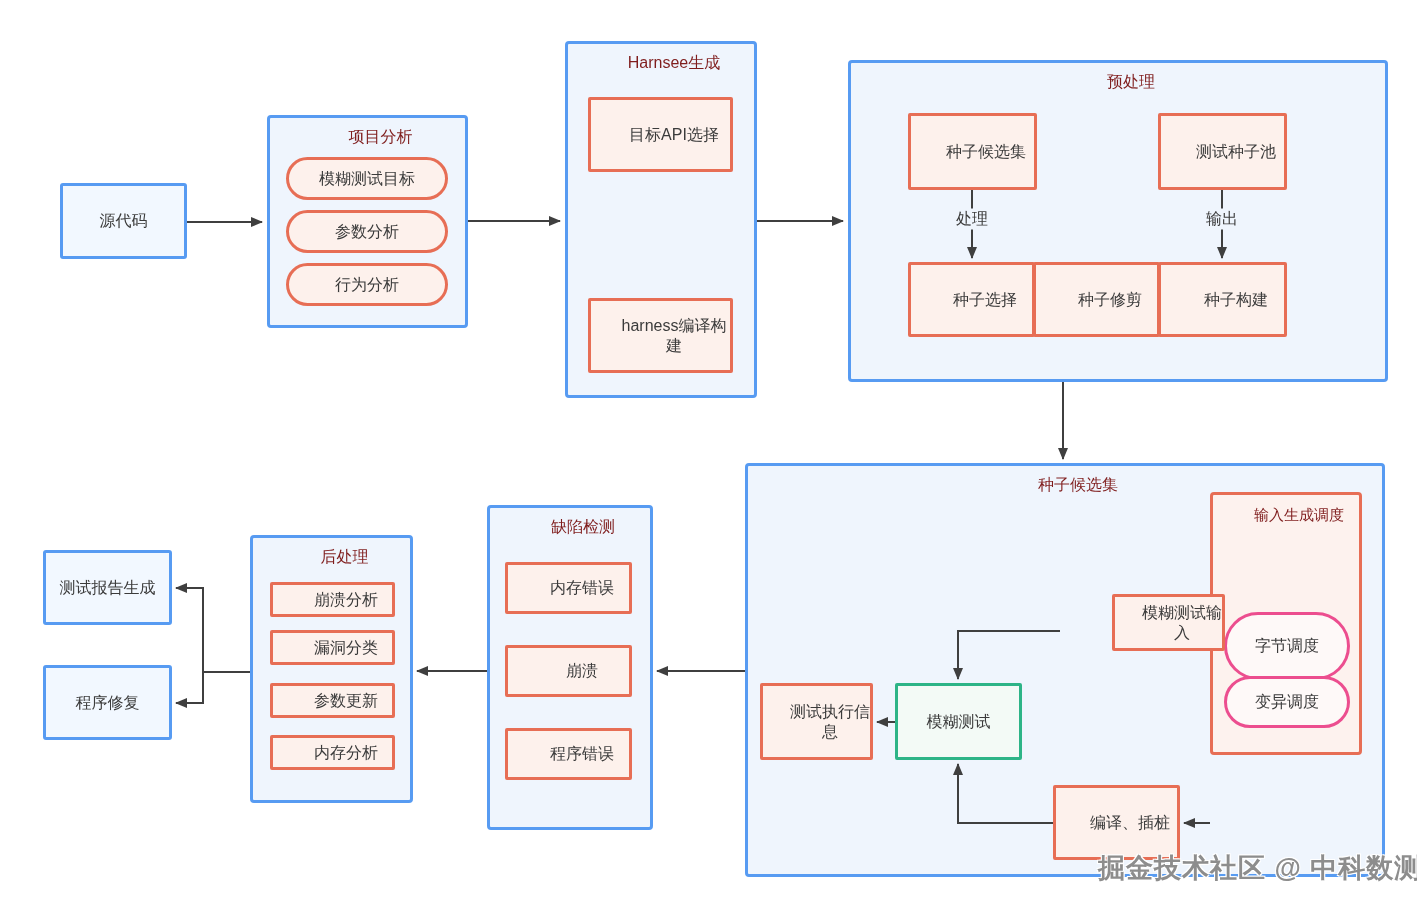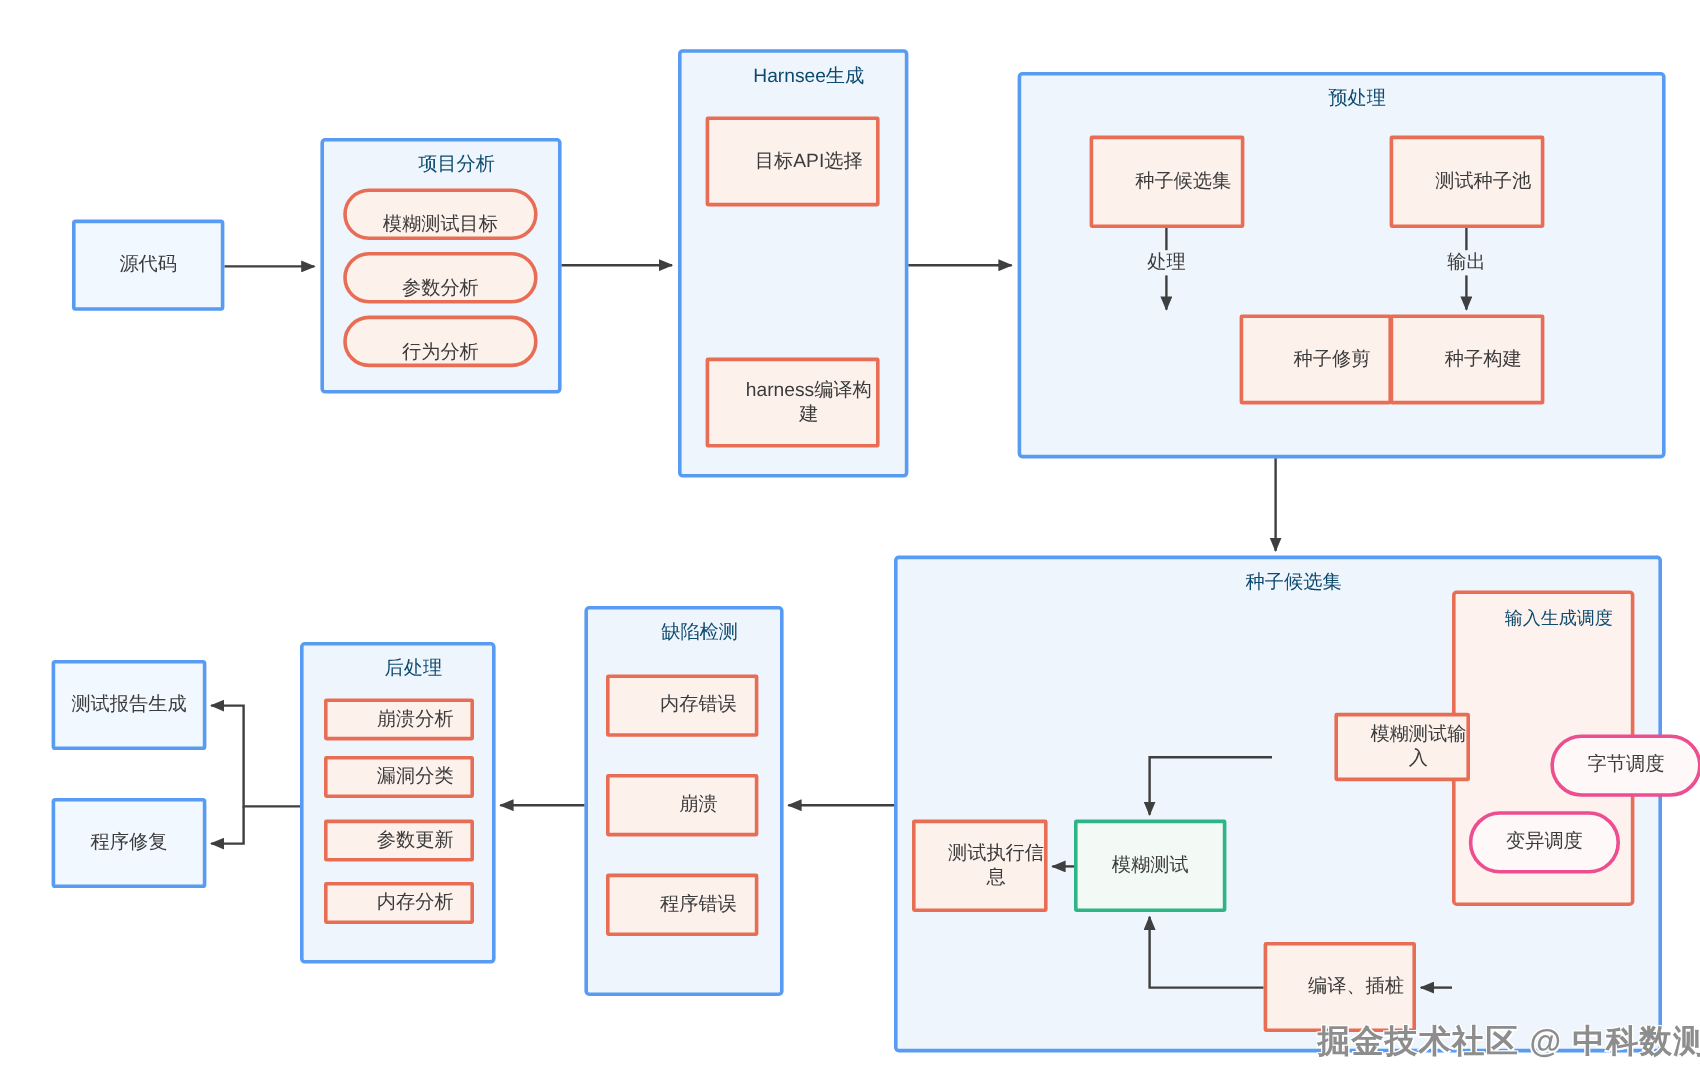--- a/index.html
+++ b/index.html
@@ -2,26 +2,26 @@
 <html><head>
 <meta charset="utf-8">
 <style>
   html,body{margin:0;padding:0;background:#fff;}
   .canvas{position:relative;width:1417px;height:907px;background:#ffffff;
     font-family:"Liberation Sans","DejaVu Sans",sans-serif;color:#3b3b3b;overflow:hidden;}
   .arrows{position:absolute;left:0;top:0;width:1417px;height:907px;z-index:1;}
   .container{position:absolute;box-sizing:border-box;border-radius:4px;z-index:0;}
   .blue{border:3px solid #579bf2;background:#eff5fd;}
   .redc{border:3px solid #e76e55;background:#fdf2ee;z-index:2;}
-  .ctitle{position:absolute;left:0;right:0;top:9px;text-align:center;font-size:16px;color:#0c4a6e;margin-left:26px;}
+  .ctitle{position:absolute;left:0;right:0;top:9px;text-align:center;font-size:16px;color:#7f1d1d;margin-left:26px;}
   .node{position:absolute;display:flex;align-items:center;justify-content:center;
     box-sizing:border-box;font-size:16px;text-align:center;z-index:2;line-height:1.2;}
   .bluebox{border:3px solid #579bf2;background:#f2f8ff;border-radius:3px;}
   .red{border:3px solid #e76e55;background:#fdf1ec;border-radius:2px;padding-left:27px;}
-  .stadium{border:3px solid #e76e55;background:#fdf1ec;border-radius:999px;align-items:flex-end;}
+  .stadium{border:3px solid #e76e55;background:#fdf1ec;border-radius:999px;}
   .pink{border:3px solid #ec4e8f;background:#fef9f8;border-radius:999px;}
   .green{border:3px solid #2db487;background:#f3faf6;border-radius:2px;}
   .lbl{position:absolute;font-size:16px;background:#eff5fd;padding:0 5px;
     transform:translate(-50%,-50%);z-index:3;}
   .watermark{position:absolute;left:1098px;top:850px;font-size:27px;font-weight:bold;
     color:#8d8d8d;white-space:nowrap;z-index:5;letter-spacing:1px;
     text-shadow:-1px -1px 0 #fff,1px -1px 0 #fff,-1px 1px 0 #fff,1px 1px 0 #fff;}
 </style>
 </head>
 <body>
@@ -84,34 +84,37 @@
     <div class="ctitle">预处理</div>
   </div>
   <div class="node red" style="left:908px;top:113px;width:129px;height:77px">
     <span>种子候选集</span>
   </div>
   <div class="node red" style="left:1158px;top:113px;width:129px;height:77px">
     <span>测试种子池</span>
   </div>
   <div class="lbl" style="left:972px;top:219px">处理</div>
   <div class="lbl" style="left:1222px;top:219px">输出</div>
+  <div class="node red" style="left:908px;top:262px;width:127px;height:75px">
+    <span>种子选择</span>
+  </div>
   <div class="node red" style="left:1033px;top:262px;width:127px;height:75px">
     <span>种子修剪</span>
   </div>
   <div class="node red" style="left:1158px;top:262px;width:129px;height:75px">
     <span>种子构建</span>
   </div>
 
   <div class="container blue" style="left:745px;top:463px;width:640px;height:414px">
     <div class="ctitle">种子候选集</div>
   </div>
   <div class="container redc" style="left:1210px;top:492px;width:152px;height:263px">
     <div class="ctitle" style="top:11px;font-size:15px">输入生成调度</div>
   </div>
-  <div class="node pink" style="left:1292px;top:612px;width:126px;height:52px">
+  <div class="node pink" style="left:1224px;top:612px;width:126px;height:68px">
     <span>字节调度</span>
   </div>
   <div class="node pink" style="left:1224px;top:676px;width:126px;height:52px">
     <span>变异调度</span>
   </div>
   <div class="node red" style="left:1112px;top:594px;width:113px;height:57px">
     <span>模糊测试输入</span>
   </div>
   <div class="node green" style="left:895px;top:683px;width:127px;height:77px">
     <span>模糊测试</span>

